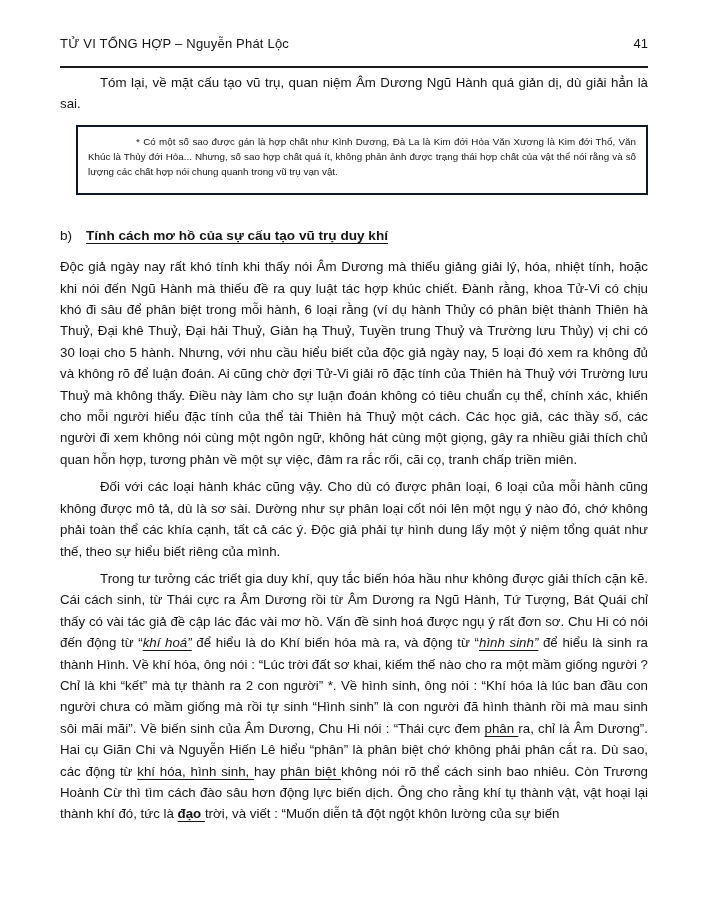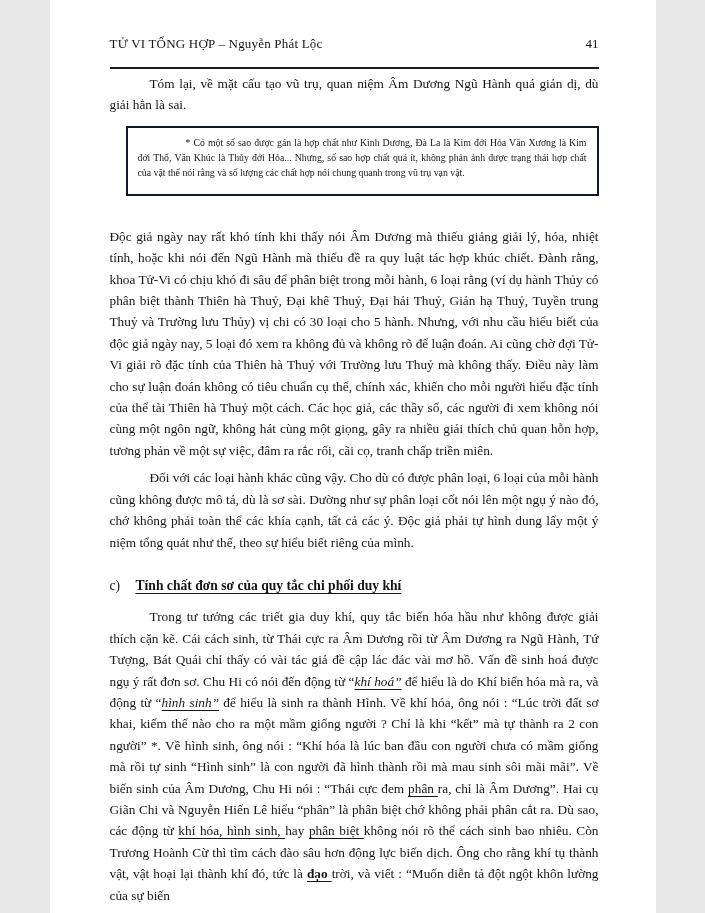--- a/index.html
+++ b/index.html
@@ -2,27 +2,27 @@
 <html lang="vi"><head>
 <meta charset="utf-8">
 <style>
   html, body {
     margin: 0;
     padding: 0;
     background: #e8e8e8;
   }
   .page {
     position: relative;
-    width: 606px;
+    width: 705px;
     height: 913px;
     margin: 0 auto;
     background: #ffffff;
     box-sizing: border-box;
     padding: 36px 57px 0 60px;
-    font-family: Liberation Serif, serif;
+    font-family: Liberation Sans, sans-serif;
     color: #151515;
     overflow: hidden;
   }
   .header {
     display: flex;
     justify-content: space-between;
     align-items: flex-end;
     font-size: 13px;
     padding-bottom: 15px;
     border-bottom: 2px solid #1c1c1c;
@@ -70,18 +70,18 @@
 <body>
 
 <div class="page">
   <div class="header">
     <span class="title">TỬ VI TỔNG HỢP – Nguyễn Phát Lộc</span>
     <span class="pagenum">41</span>
   </div>
   <div class="body-text">
       <p class="para indent"><span>Tóm lại, về mặt cấu tạo vũ trụ, quan niệm Âm Dương Ngũ Hành quá giản dị, dù giải hẳn là sai.</span></p>
       <p class="footnote"><span>* Có một số sao được gán là hợp chất như Kình Dương, Đà La là Kim đới Hỏa Văn Xương là Kim đới Thổ, Văn Khúc là Thủy đới Hỏa... Nhưng, số sao hợp chất quá ít, không phản ảnh được trạng thái hợp chất của vật thể nói rằng và số lượng các chất hợp nói chung quanh trong vũ trụ vạn vật.</span></p>
+      <div class="heading"><span class="hmarker">b)</span><span class="htext">Tính cách mơ hồ của sự cấu tạo vũ trụ duy khí</span></div>
       <p class="para"><span>Độc giả ngày nay rất khó tính khi thấy nói Âm Dương mà thiếu giảng giải lý, hóa, nhiệt tính, hoặc khi nói đến Ngũ Hành mà thiếu đề ra quy luật tác hợp khúc chiết. Đành rằng, khoa Tử-Vi có chịu khó đi sâu để phân biệt trong mỗi hành, 6 loại rằng (ví dụ hành Thủy có phân biệt thành Thiên hà Thuỷ, Đại khê Thuỷ, Đại hải Thuỷ, Giản hạ Thuỷ, Tuyền trung Thuỷ và Trường lưu Thủy) vị chi có 30 loại cho 5 hành. Nhưng, với nhu cầu hiểu biết của độc giả ngày nay, 5 loại đó xem ra không đủ và không rõ để luận đoán. Ai cũng chờ đợi Tử-Vi giải rõ đặc tính của Thiên hà Thuỷ với Trường lưu Thuỷ mà không thấy. Điều này làm cho sự luận đoán không có tiêu chuẩn cụ thể, chính xác, khiến cho mỗi người hiểu đặc tính của thể tài Thiên hà Thuỷ một  cách. Các học giả, các thầy số, các người đi xem không nói cùng một ngôn ngữ, không hát cùng một giọng, gây ra nhiều giải thích chủ quan hỗn hợp, tương phản về một sự việc, đâm ra rắc rối, cãi cọ, tranh chấp triền miên.</span></p>
       <p class="para indent"><span>Đối với các loại hành khác cũng vậy. Cho dù có được phân loại, 6 loại của mỗi hành cũng không được mô tả, dù là sơ sài. Dường như sự phân loại cốt nói lên một ngụ ý nào đó, chớ không phải toàn thể các khía cạnh, tất cả các ý. Độc giả phải tự hình dung lấy một ý niệm tổng quát như thế, theo sự hiểu biết riêng của mình.</span></p>
-      <div class="heading"><span class="hmarker">c)</span><span class="htext">Tính chất đơn sơ của quy tắc chi phối duy khí</span></div>
       <p class="para indent"><span>Trong tư tưởng các triết gia duy khí, quy tắc biến hóa hầu như không được giải thích cặn kẽ. Cái cách sinh, từ Thái cực ra Âm Dương rồi từ Âm Dương ra Ngũ Hành, Tứ Tượng, Bát Quái chỉ thấy có vài tác giả đề cập lác đác vài mơ hồ. Vấn đề sinh hoá được ngụ ý rất đơn sơ. Chu Hi có nói đến động từ “</span><span class="seg-i seg-u">khí hoá”</span><span> để hiểu là do Khí biến hóa mà ra, và động từ “</span><span class="seg-i seg-u">hình sinh”</span><span> để hiểu là sinh ra thành Hình. Về khí hóa, ông nói : “Lúc trời đất sơ khai, kiếm thế nào cho ra một mầm giống người ? Chỉ là khi “kết” mà tự thành ra 2 con người” *. Về hình sinh, ông nói : “Khí hóa là lúc ban đầu con người chưa có mầm giống mà rồi tự sinh “Hình sinh” là con người đã hình thành rồi mà mau sinh sôi mãi mãi”. Về biến sinh của Âm Dương, Chu Hi nói : “Thái cực đem </span><span class="seg-u">phân </span><span> ra, chỉ là Âm Dương”. Hai cụ Giãn Chi và Nguyễn Hiến Lê hiểu “phân” là phân biệt chớ không phải phân cắt ra. Dù sao, các động từ </span><span class="seg-u">khí hóa, hình sinh, </span><span> hay </span><span class="seg-u">phân biệt </span><span> không nói rõ thể cách sinh bao nhiêu. Còn Trương Hoành Cừ thì tìm cách đào sâu hơn động lực biến dịch. Ông cho rằng khí tụ thành vật, vật hoại lại thành khí đó, tức là </span><span class="seg-b seg-u">đạo </span><span> trời, và viết : “Muốn diễn tả đột ngột khôn lường của sự biến</span></p>
     </div>
 </div>
 
 </body></html>

